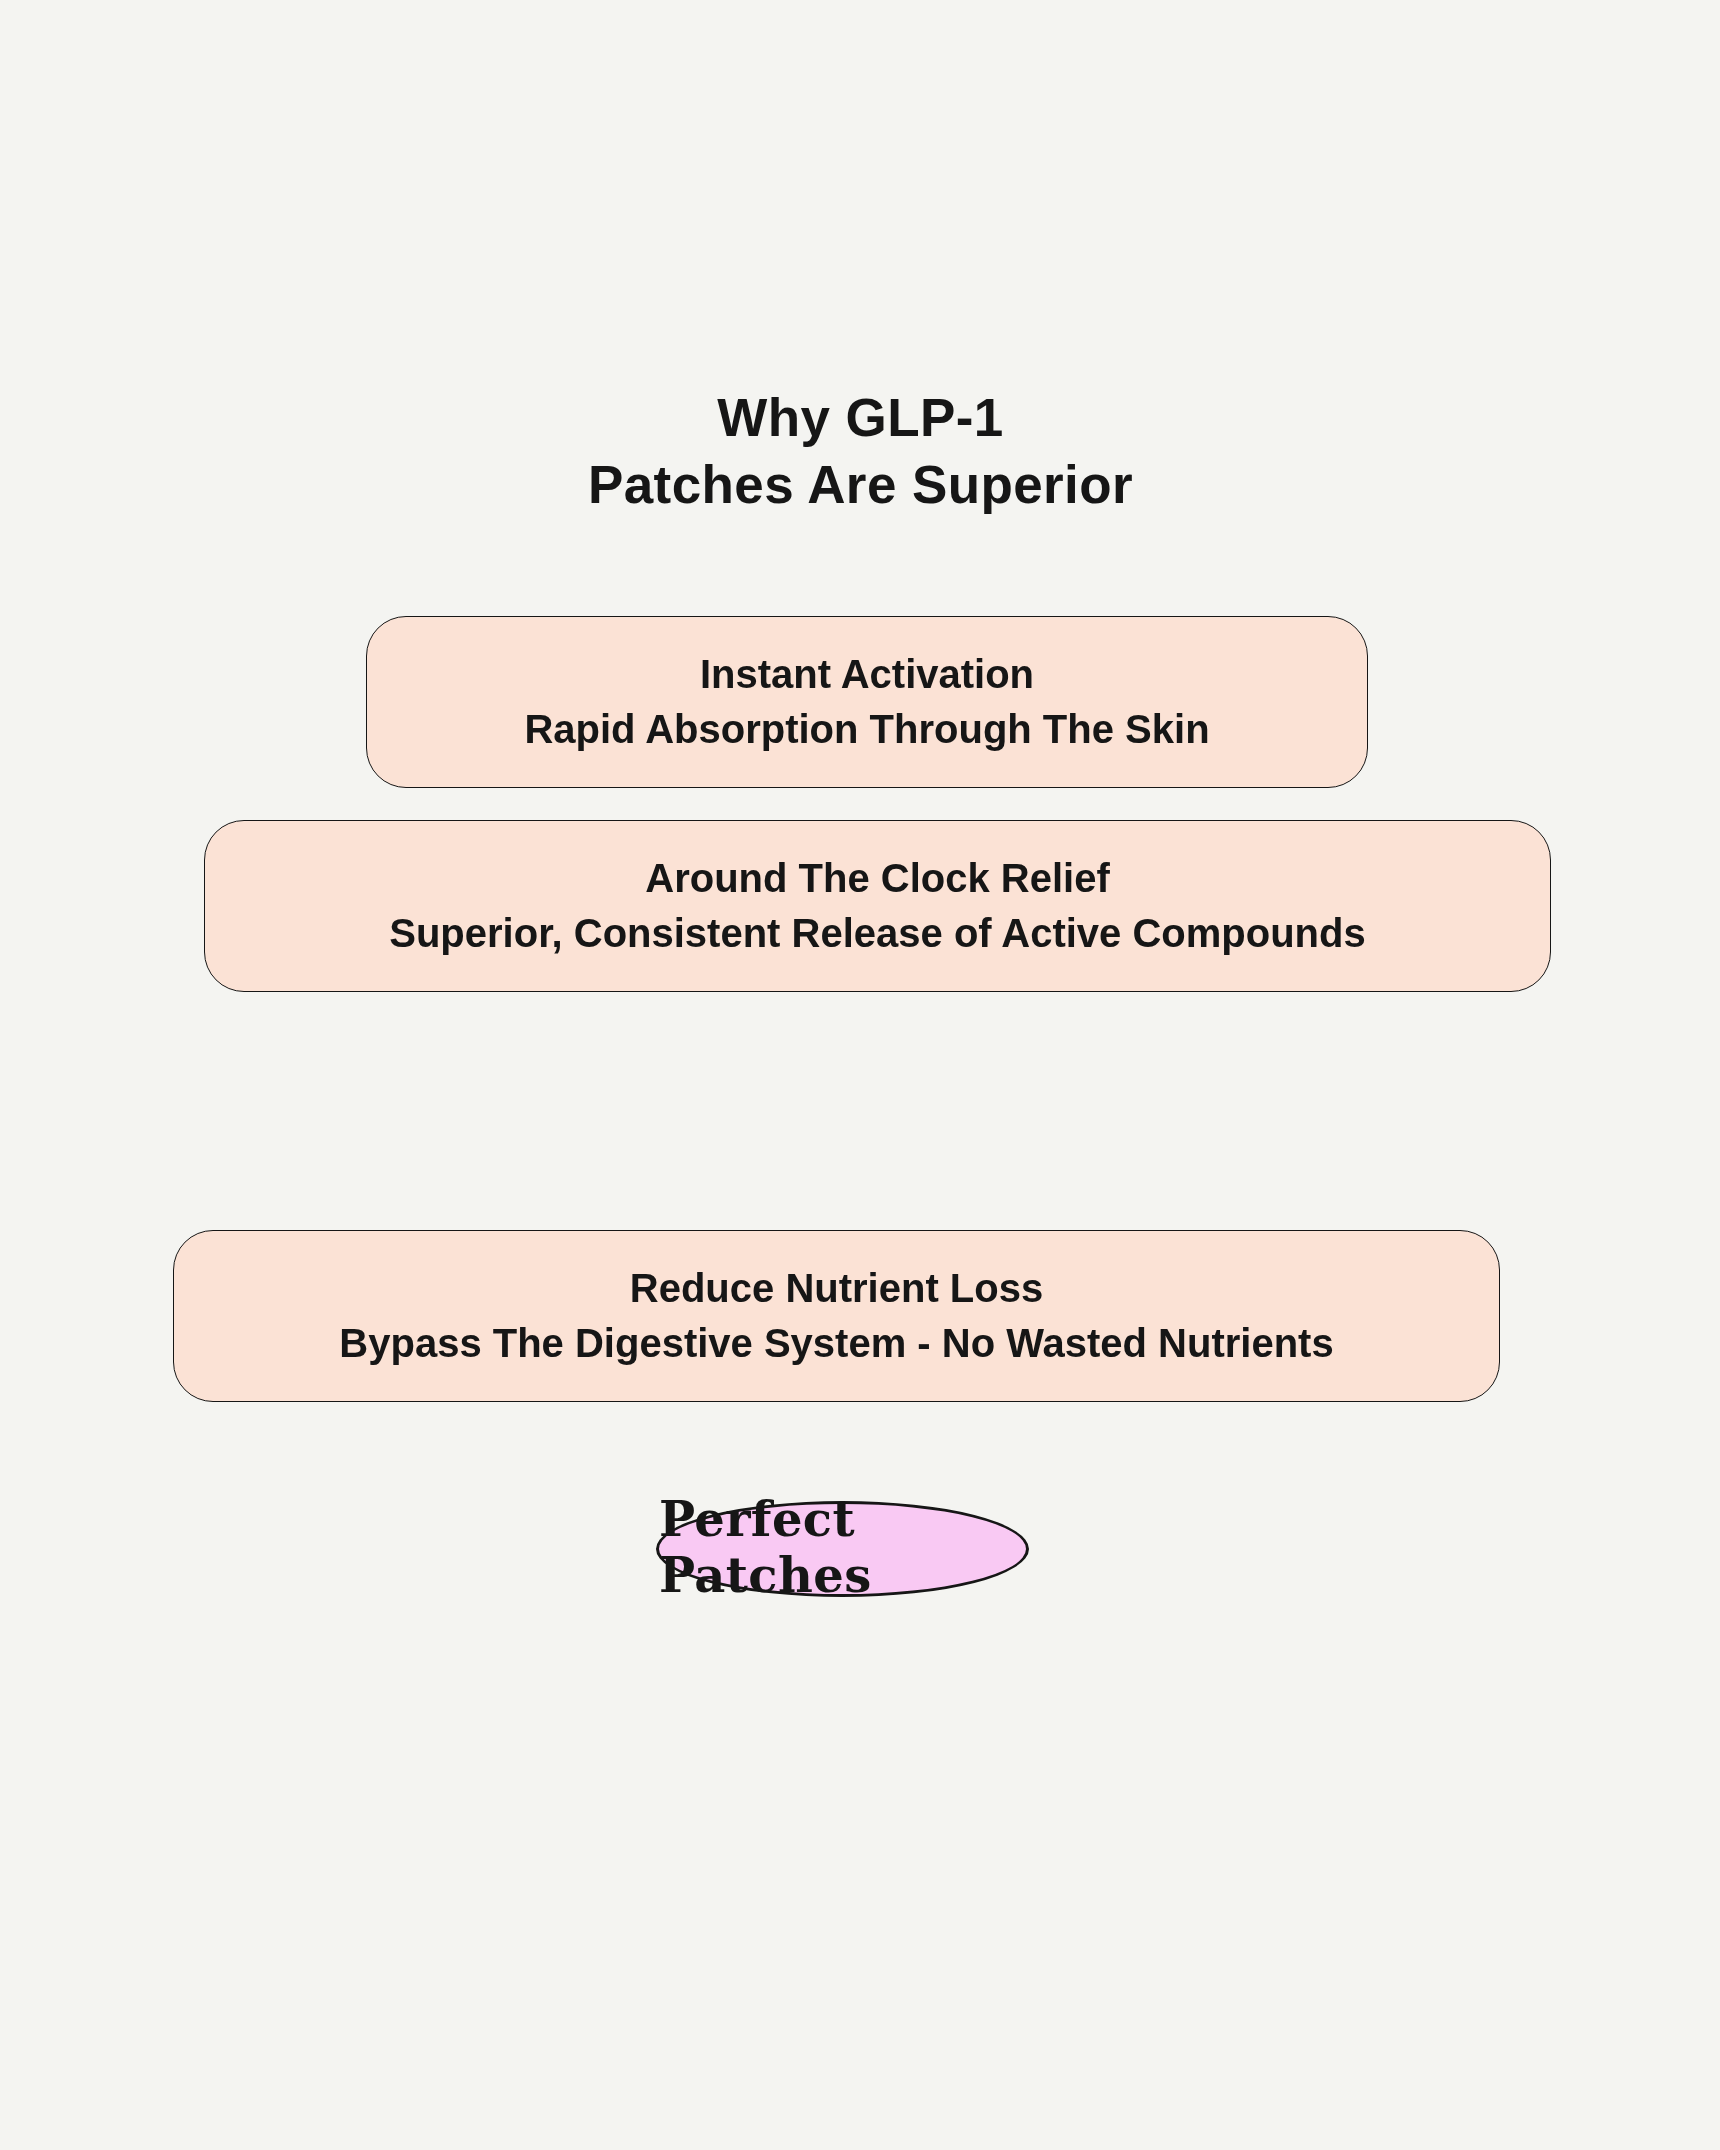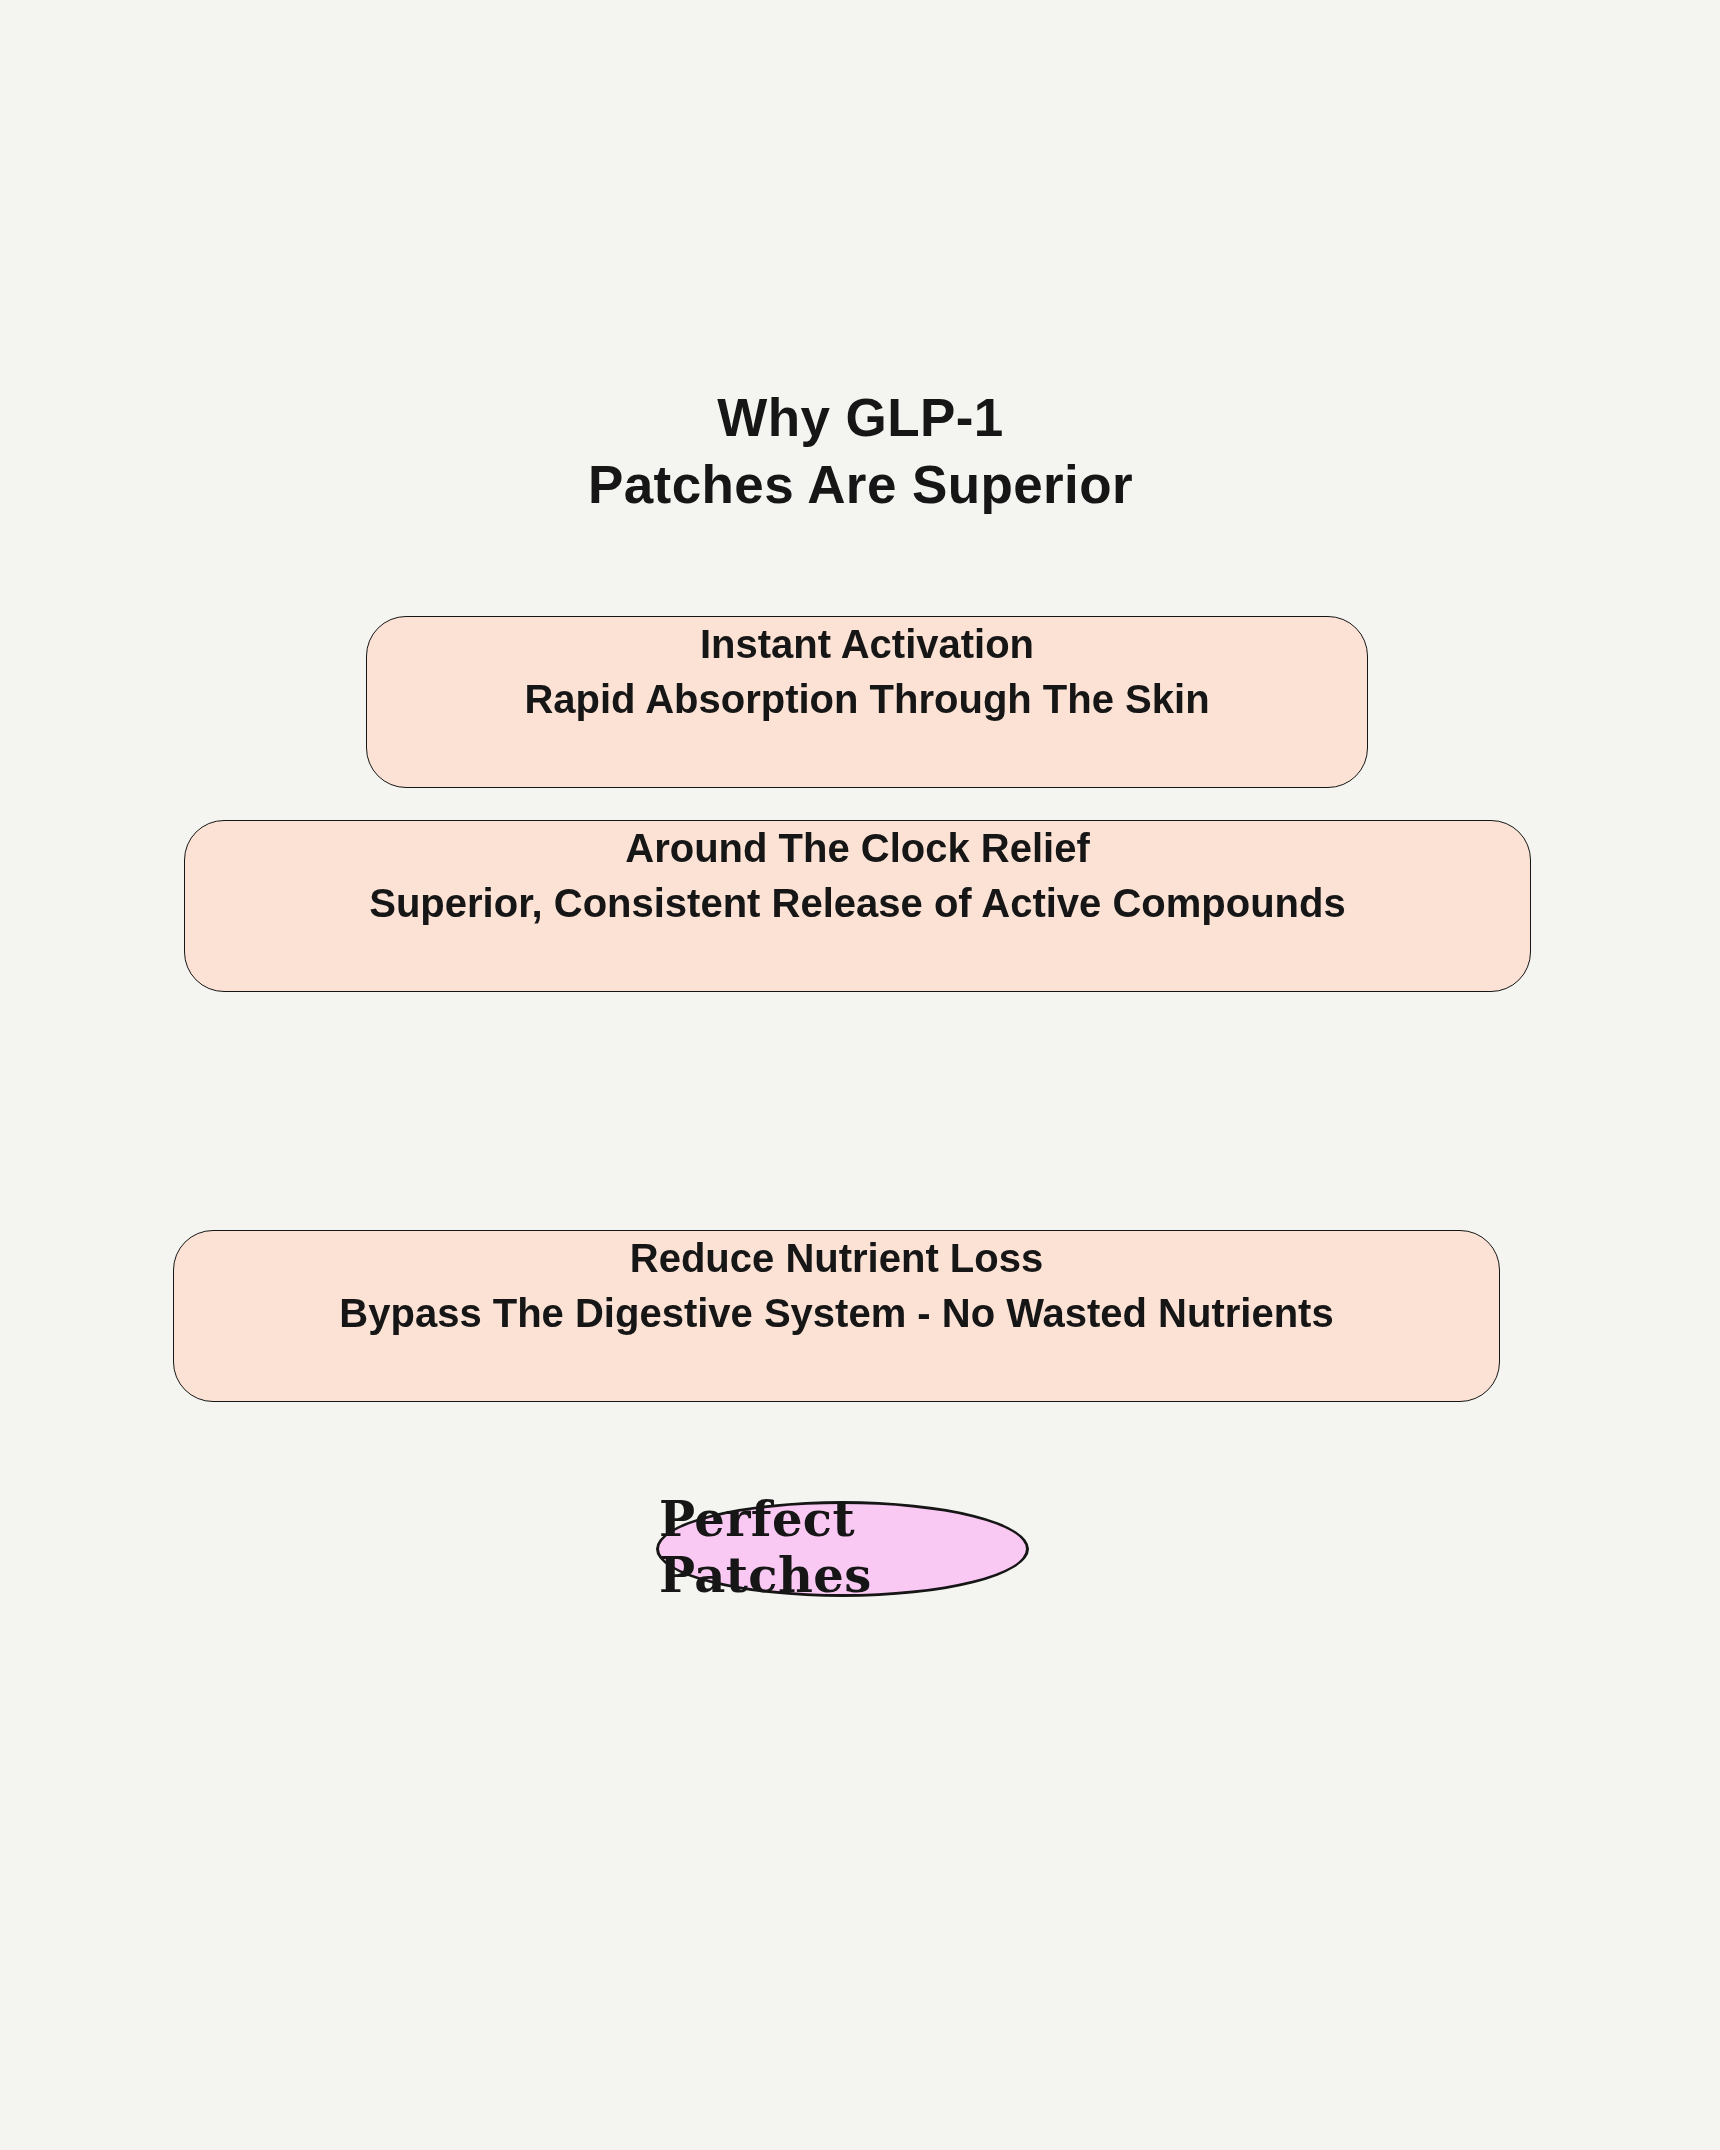--- a/index.html
+++ b/index.html
@@ -27,29 +27,29 @@
   }
   .title span { display: block; }
   .card {
     position: absolute;
     background: #fbe2d5;
     border: 1.7px solid #161616;
     border-radius: 40px;
     display: flex;
     flex-direction: column;
     align-items: center;
-    justify-content: flex-start;
+    justify-content: center;
     text-align: center;
     font-weight: bold;
     font-size: 40px;
     line-height: 55px;
     padding: 0 42px;
   }
   .card-1 { left: 366px; top: 616px;  width: 1002px; height: 172px; }
-  .card-2 { left: 184px; top: 820px;  width: 1347px; height: 172px; }
+  .card-2 { left: 204px; top: 820px;  width: 1347px; height: 172px; }
   .card-3 { left: 215px; top: 1026px; width: 1278px; height: 172px; }
   .card-4 { left: 173px; top: 1230px; width: 1327px; height: 172px; }
   .badge {
     position: absolute;
     left: 656px;
     top: 1501px;
     width: 373px;
     height: 96px;
     background: #f9c9f3;
     border: 3.4px solid #161616;

